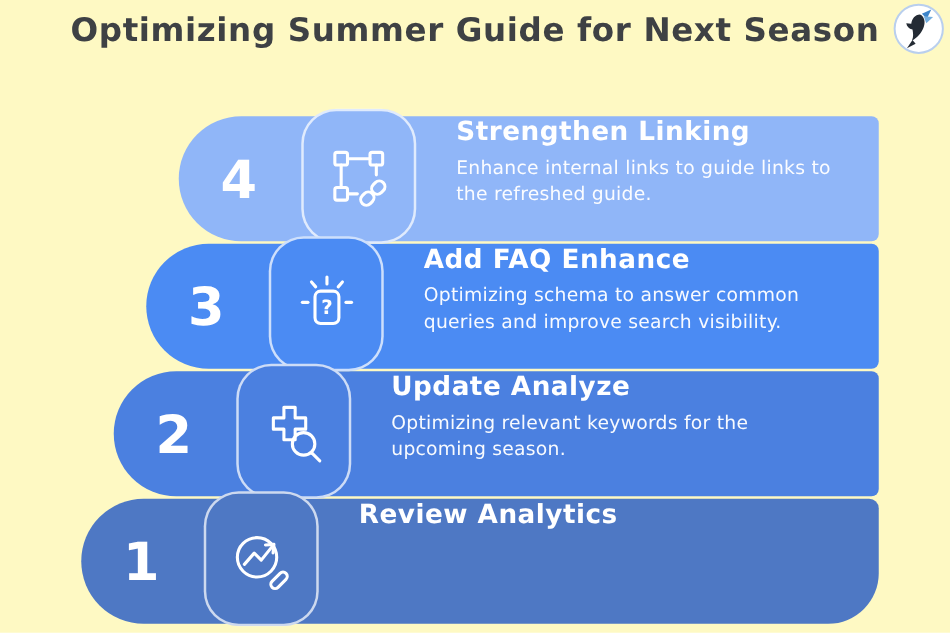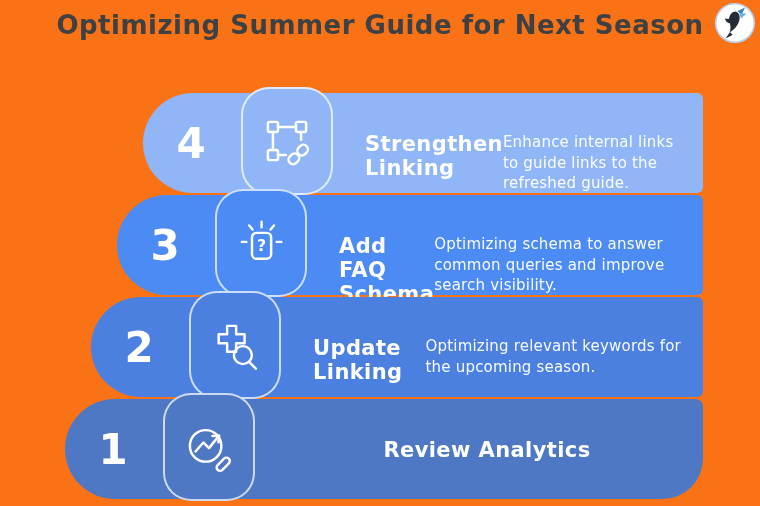--- a/index.html
+++ b/index.html
@@ -27,36 +27,36 @@
     color:#ffffff; font-size:42px; font-weight:bold;
   }
   .panel{
     position:absolute; left:98px; top:-6px; width:92px; height:108px;
     background:inherit; border:2px solid rgba(255,255,255,.72);
     border-radius:28px; z-index:10; box-sizing:border-box;
     display:flex; align-items:center; justify-content:center;
   }
   .texts{
     position:absolute; left:222px; right:16px; top:0; height:100%;
-    display:flex; flex-direction:row; justify-content:center;margin-top:39px;
+    display:flex; flex-direction:column; 
   }
   .step-title{
     margin:0 0 7px 0; color:#ffffff; font-size:21px; font-weight:bold;
     letter-spacing:.4px;
   }
   .step-desc{
     margin:0; color:rgba(255,255,255,.96); font-size:15px; line-height:1.38;
     max-width:310px; letter-spacing:.2px;
   }
   .icon-svg{ display:block; }
 </style>
 </head>
 <body>
 
-<div class="canvas" id="canvas" style="background: #f97316;">
+<div class="canvas" id="canvas" style="background: #fef9c3;">
 
   <h1 class="page-title" id="title" style="color: rgb(62, 65, 68);">Optimizing Summer Guide for Next Season</h1>
 
   <div class="logo-badge">
     <svg class="icon-svg" width="42" height="42" viewBox="0 0 42 42">
       <circle cx="21" cy="21" r="19.3" fill="#ffffff" stroke="#b9cfee" stroke-width="1.6"></circle>
       <path d="M23.5 9 L31 5.5 L27.5 13 Z" fill="#3c84c9"></path>
       <path d="M25 11 L32.5 11.5 L27 16.5 Z" fill="#74aede"></path>
       <path d="M22 9.5 c3.5 1.5 4.5 6 3 10 c-1.5 4.5 -5 8.5 -9.5 11 c1.5 -3.5 1 -6 0.5 -9 c-3 -0.5 -4.5 -2.5 -5 -5 l4 0.5 c0.5 -4 3 -7.5 7 -7.5 Z" fill="#242b34"></path>
       <path d="M16 30 l-4.5 6.5 l7 -3.5 Z" fill="#242b34"></path>
@@ -93,36 +93,36 @@
         <rect x="16" y="15" width="17" height="23" rx="4"></rect>
         <line x1="24.5" y1="5" x2="24.5" y2="10"></line>
         <line x1="13.5" y1="8.5" x2="16.5" y2="12"></line>
         <line x1="35.5" y1="8.5" x2="32.5" y2="12"></line>
         <line x1="7" y1="23" x2="11" y2="23"></line>
         <line x1="42" y1="23" x2="38" y2="23"></line>
         <text x="24.5" y="31.5" font-size="14" font-weight="bold" fill="#ffffff" stroke="none" text-anchor="middle" font-family="DejaVu Sans, sans-serif">?</text>
       </svg>
     </div>
     <div class="texts">
-      <h2 class="step-title">Add FAQ Schema</h2>
+      <h2 class="step-title">Add FAQ Enhance</h2>
       <p class="step-desc">Optimizing schema to answer common queries and improve search visibility.</p>
     </div>
   </div>
 
   <div class="row row-2" style="background: rgb(75, 128, 224);">
     <div class="num">2</div>
     <div class="panel">
       <svg class="icon-svg" width="54" height="54" viewBox="0 0 48 48" fill="none" stroke="#ffffff" stroke-width="2.2" stroke-linecap="round" stroke-linejoin="round">
         <path d="M17 7 h8 v7.5 h7.5 v8 h-7.5 v7.5 h-8 v-7.5 h-7.5 v-8 h7.5 Z"></path>
         <circle cx="31" cy="33" r="8"></circle>
         <line x1="37" y1="39.5" x2="42.5" y2="45"></line>
       </svg>
     </div>
     <div class="texts">
-      <h2 class="step-title">Update Linking</h2>
+      <h2 class="step-title">Update Analyze</h2>
       <p class="step-desc">Optimizing relevant keywords for the upcoming season.</p>
     </div>
   </div>
 
   <div class="row row-1" style="background: rgb(78, 120, 196);">
     <div class="num">1</div>
     <div class="panel">
       <svg class="icon-svg" width="54" height="54" viewBox="0 0 48 48" fill="none" stroke="#ffffff" stroke-width="2.2" stroke-linecap="round" stroke-linejoin="round">
         <circle cx="21" cy="23" r="14"></circle>
         <polyline points="12,28 19,20 24,25 32,15"></polyline>

